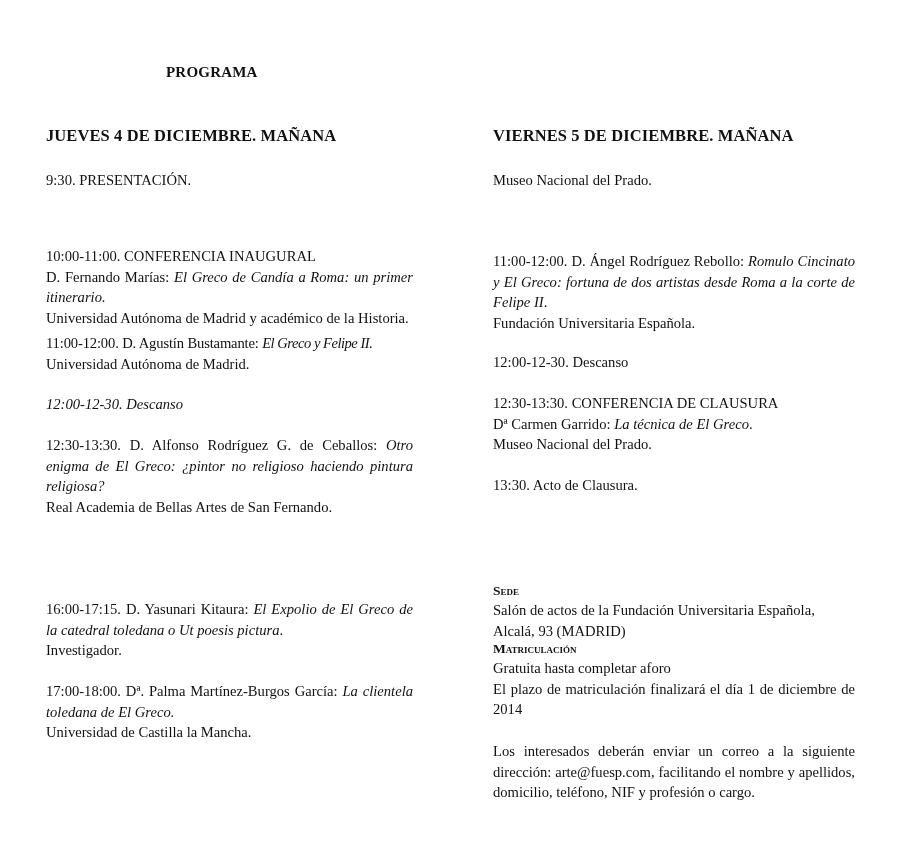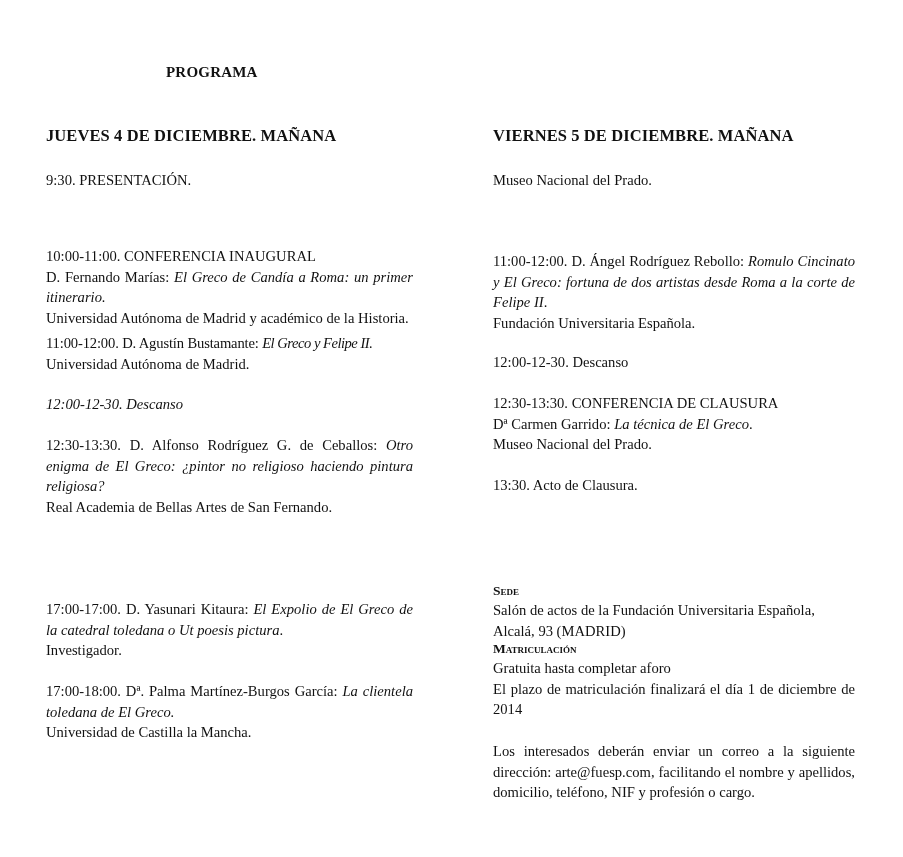--- a/index.html
+++ b/index.html
@@ -64,21 +64,21 @@
       <p class="it">12:00-12-30. Descanso</p>
     </div>
 
     <div class="block" style="top:435px;">
       <p class="just"><span>12:30-13:30. D. Alfonso Rodríguez G. de Ceballos: </span><i>Otro enigma de El Greco: ¿pintor no religioso haciendo pintura religiosa?</i></p>
       <p>Real Academia de Bellas Artes de San Fernando.</p>
     </div>
 
 
     <div class="block" style="top:599px;">
-      <p class="just"><span>17:00-17:00. D. Yasunari Kitaura: </span><i>El Expolio de El Greco de la catedral toledana o Ut poesis pictura</i><span>.</span></p>
+      <p class="just"><span>16:00-17:15. D. Yasunari Kitaura: </span><i>El Expolio de El Greco de la catedral toledana o Ut poesis pictura</i><span>.</span></p>
       <p>Investigador.</p>
     </div>
 
     <div class="block" style="top:681px;">
       <p class="just"><span>17:00-18:00. Dª. Palma Martínez-Burgos García: </span><i>La clientela toledana de El Greco.</i></p>
       <p>Universidad de Castilla la Mancha.</p>
     </div>
   </div>
 
   <div class="col right" style="top:0; height:857px;">

